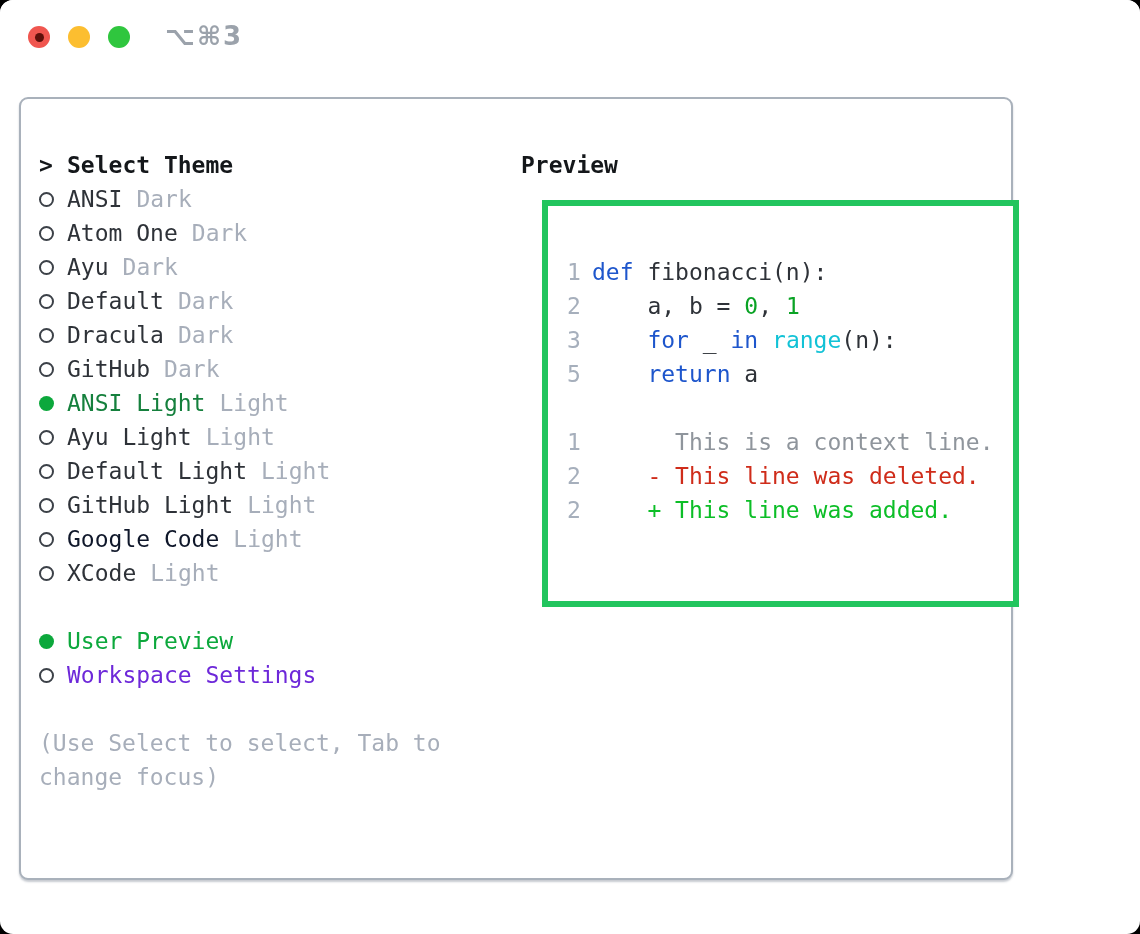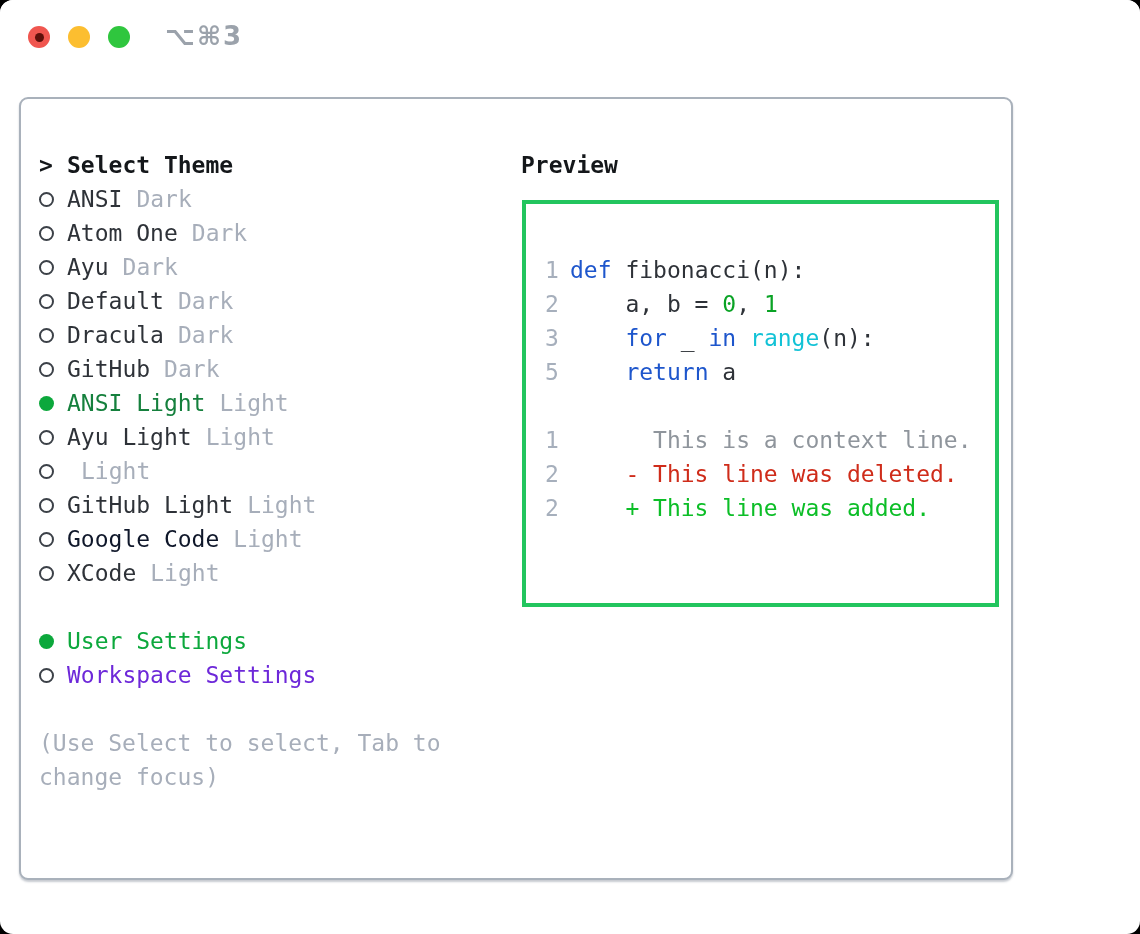--- a/index.html
+++ b/index.html
@@ -35,22 +35,22 @@
   .header-title{font-weight:700;color:#14171a;}
   .circ{width:15px;height:15px;border-radius:50%;border:2px solid #3c4148;box-sizing:border-box;}
   .circ.sel{border:none;}
   .variant{margin-left:14px;}
   .apply-group{margin-top:34px;}
   .help{margin-top:34px;font-size:23px;line-height:34px;}
   
   .right-col{position:absolute;left:481px;top:49px;}
   .preview-title{height:34px;line-height:34px;margin-left:19px;font-size:23px;font-weight:700;color:#14171a;}
   .preview-box{
-    margin-left:20px;margin-top:18px;width:477px;height:407px;
-    box-sizing:border-box;border:4px solid #22c55e;background:#fff;
+    margin-left:40px;margin-top:18px;width:477px;height:407px;
+    box-sizing:border-box;border:6px solid #22c55e;background:#fff;
     padding:49px 0 0 19px;overflow:hidden;
   }
   .cl{height:34px;line-height:34px;font-size:23px;white-space:pre;}
   .ln{display:inline-block;width:25px;}
 </style>
 </head>
 <body>
 
 <div class="window">
 
@@ -129,20 +129,21 @@
             <span class="marker">
               <span class="circ" style="border-color: rgb(60, 65, 72);"></span>
             </span>
             <span style="color: rgb(46, 50, 56);">Ayu Light</span>
             <span class="variant" style="color: rgb(167, 174, 186);">Light</span>
           </div>
           <div class="row">
             <span class="marker">
               <span class="circ" style="border-color: rgb(60, 65, 72);"></span>
             </span>
+            <span style="color: rgb(46, 50, 56);">Default Light</span>
             <span class="variant" style="color: rgb(167, 174, 186);">Light</span>
           </div>
           <div class="row">
             <span class="marker">
               <span class="circ" style="border-color: rgb(60, 65, 72);"></span>
             </span>
             <span style="color: rgb(46, 50, 56);">GitHub Light</span>
             <span class="variant" style="color: rgb(167, 174, 186);">Light</span>
           </div>
           <div class="row">
@@ -160,21 +161,21 @@
             <span class="variant" style="color: rgb(167, 174, 186);">Light</span>
           </div>
         </div>
 
       <div class="apply-group">
         <div id="apply-list">
             <div class="row">
               <span class="marker">
                 <span class="circ sel" style="background: rgb(12, 168, 60);"></span>
               </span>
-              <span style="color: rgb(12, 168, 60);">User Settings</span>
+              <span style="color: rgb(12, 168, 60);">User Preview</span>
             </div>
             <div class="row">
               <span class="marker">
                 <span class="circ" style="border-color: rgb(60, 65, 72);"></span>
               </span>
               <span style="color: #6d28d9;">Workspace Settings</span>
             </div>
           </div>
       </div>
 

